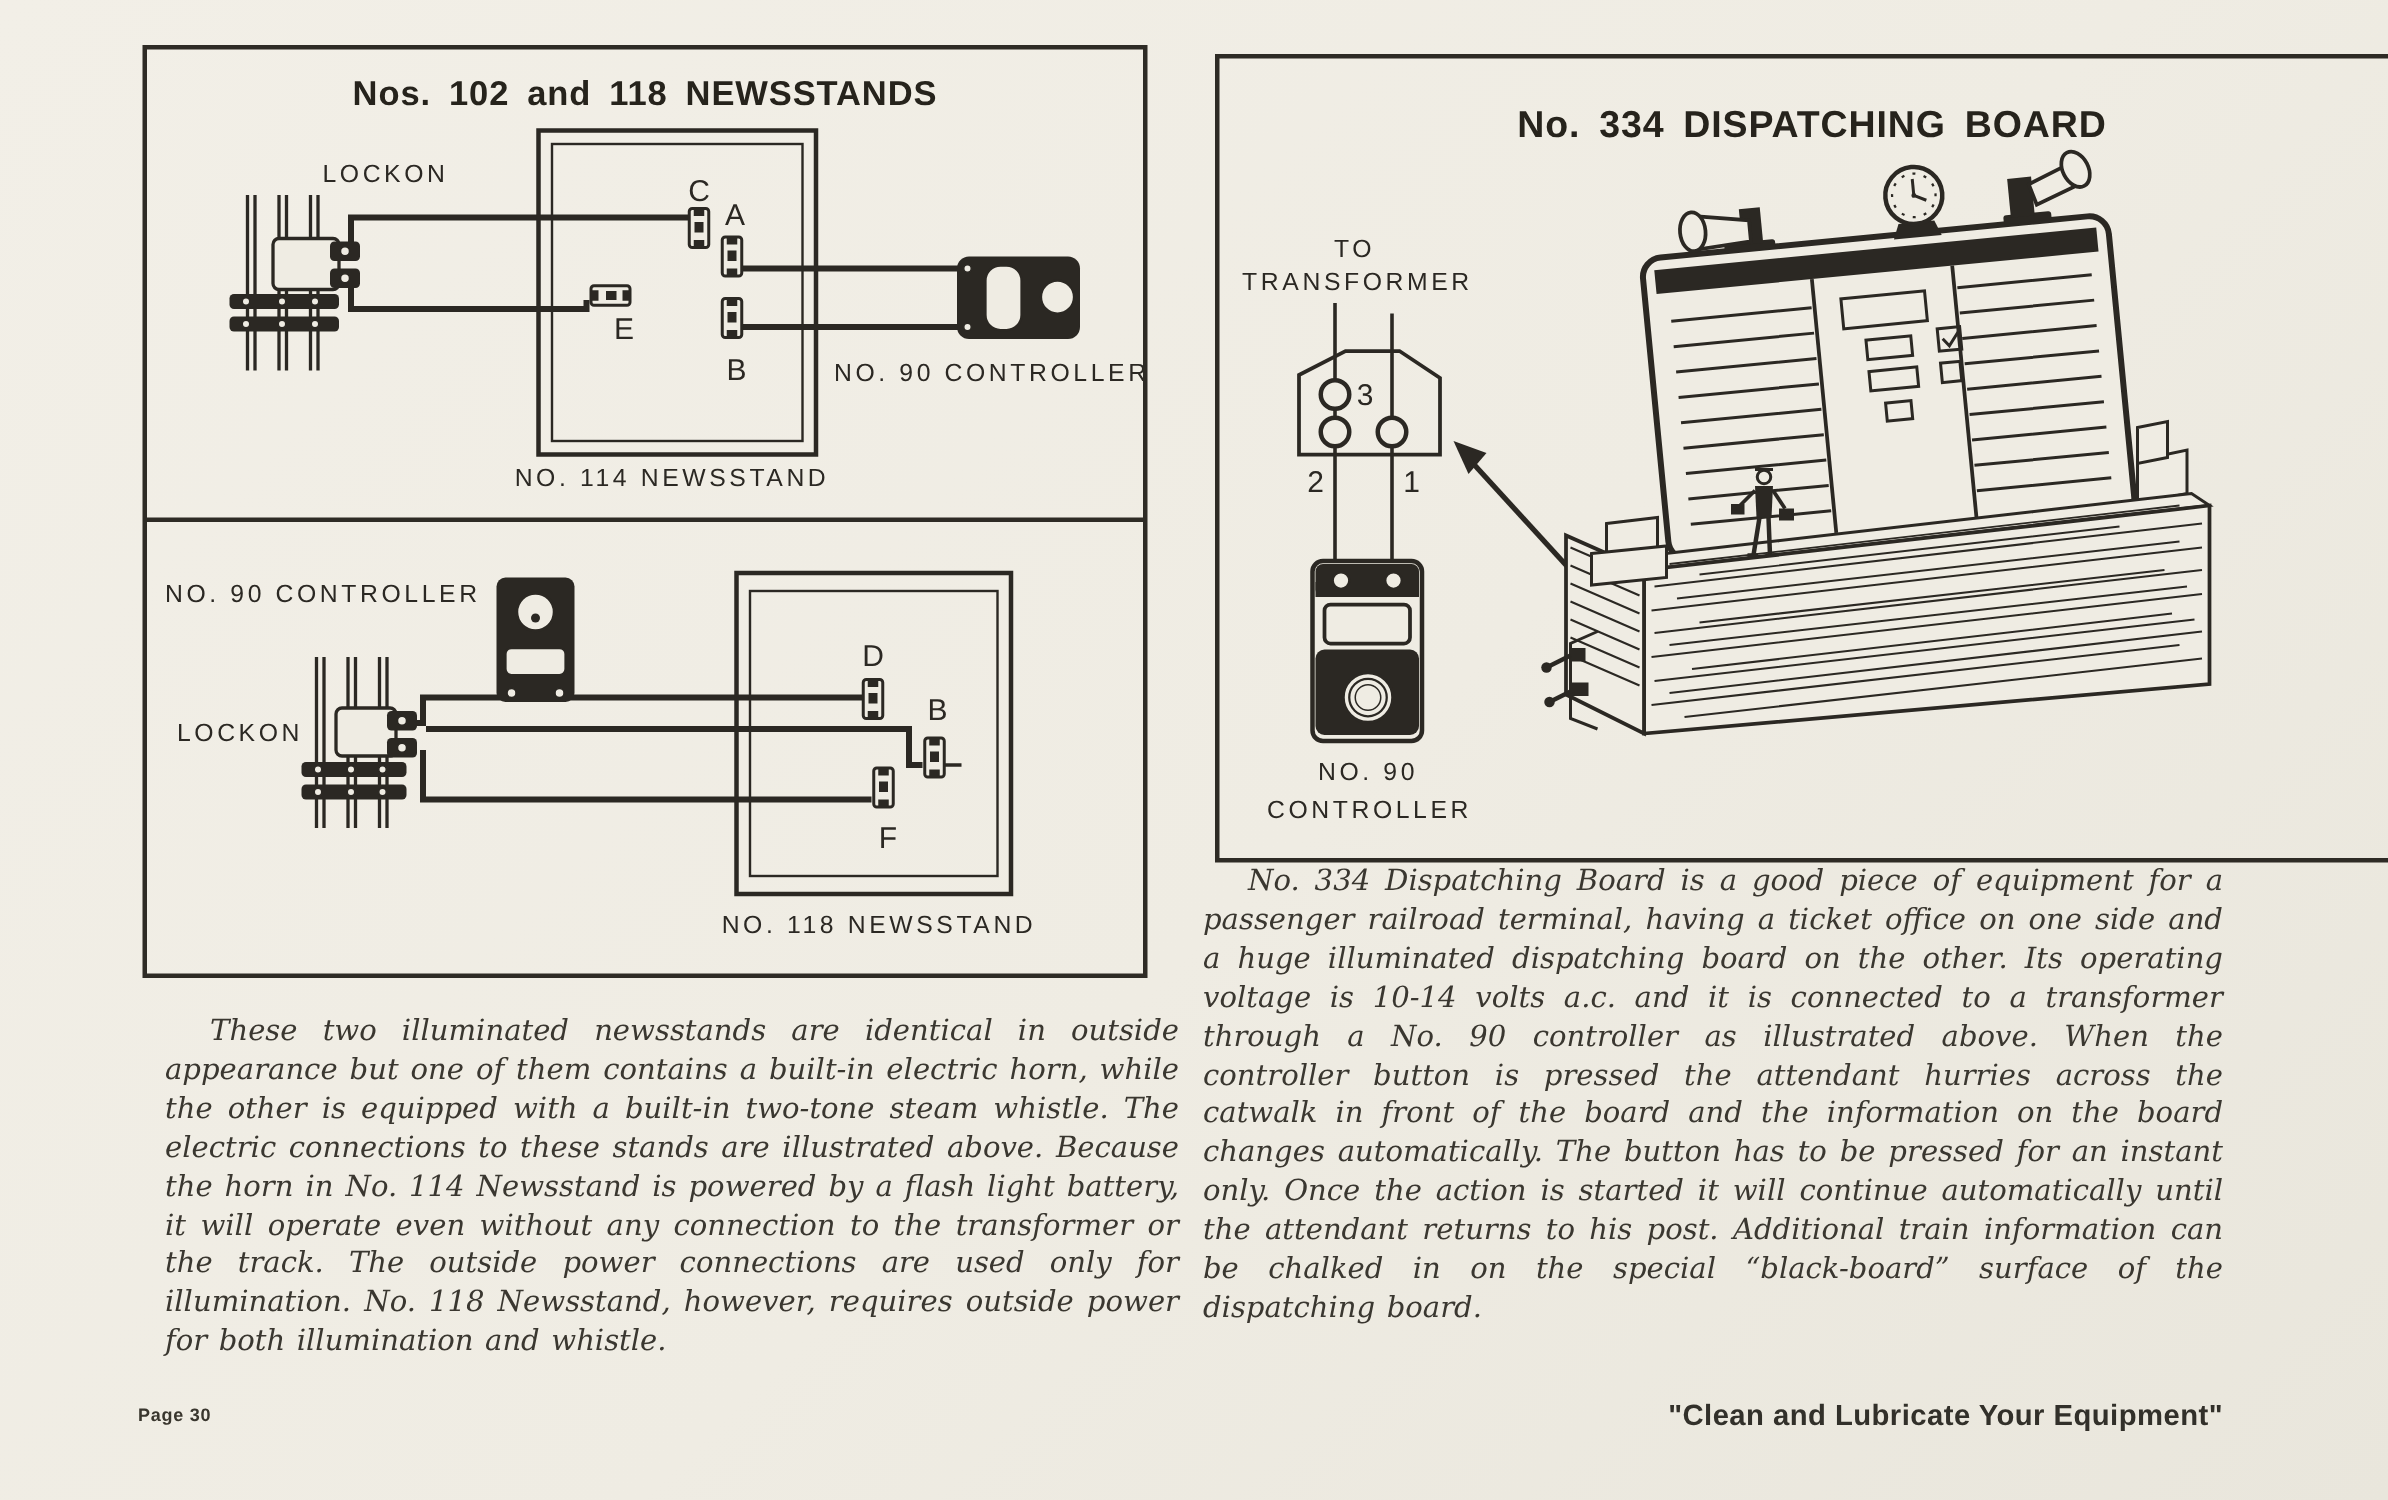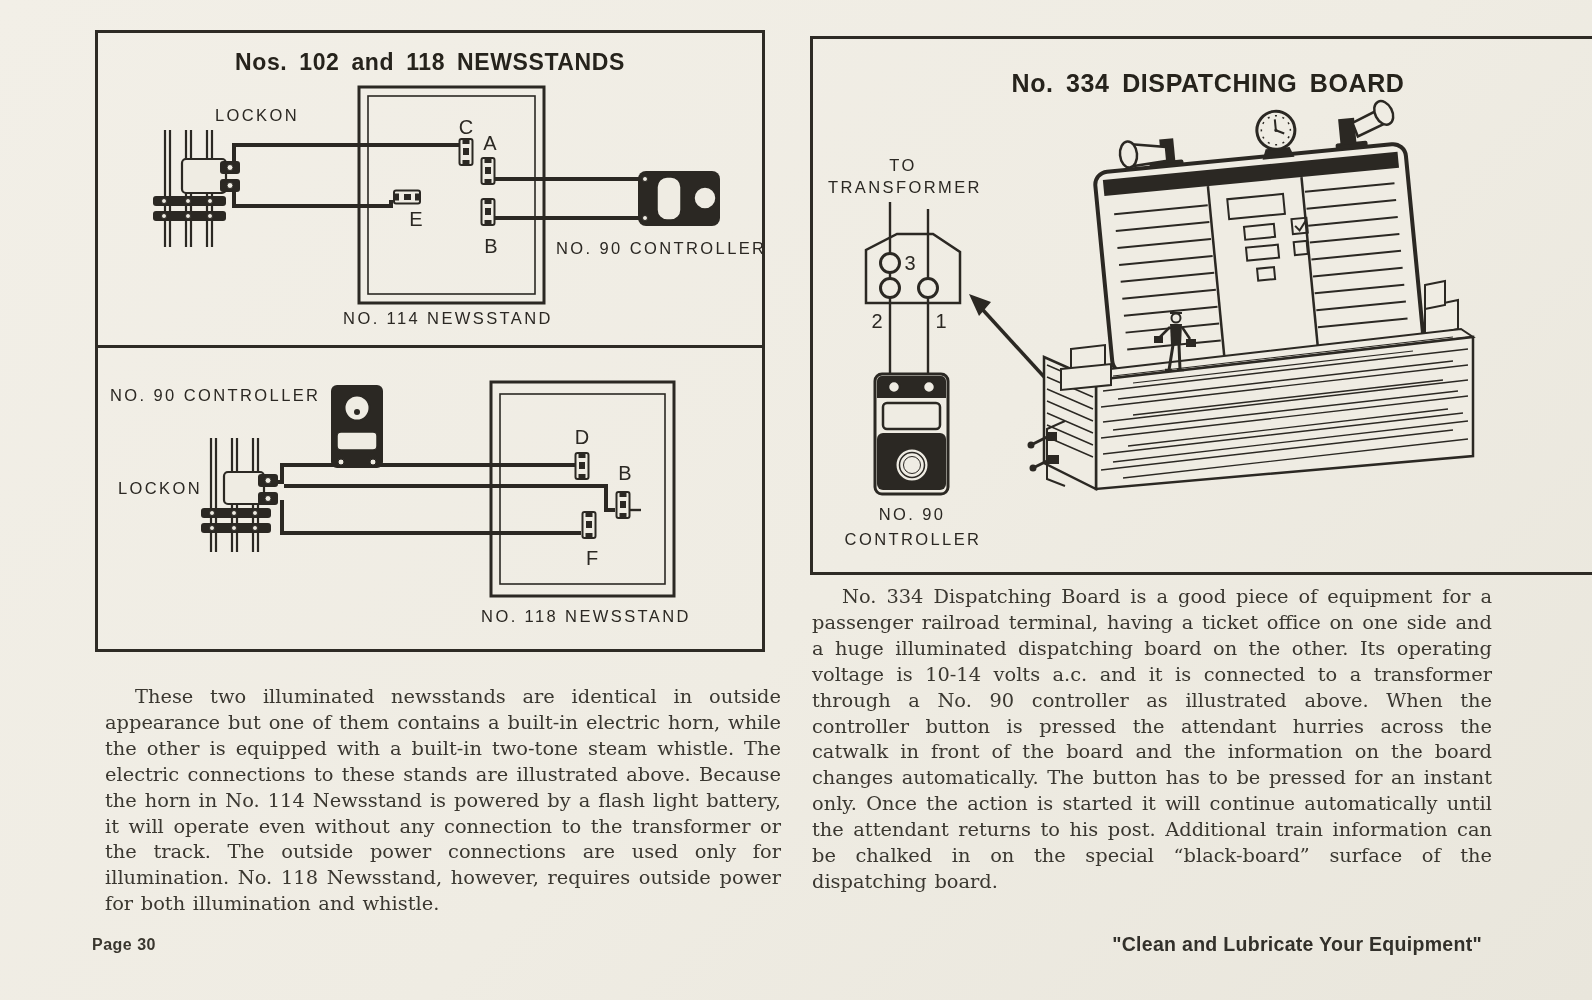--- a/index.html
+++ b/index.html
@@ -22,24 +22,24 @@
   text { font-family:"Liberation Sans", sans-serif; fill:#2b2823; }
   .dlbl  { font-size:16.5px; letter-spacing:2.4px; }
   .dterm { font-size:20px; }
   .wire  { fill:none; stroke:#2b2823; stroke-width:4; }
   .wire2 { fill:none; stroke:#2b2823; stroke-width:2.4; }
   .oln   { fill:none; stroke:#2b2823; }
   .pf    { fill:#efece3; stroke:#2b2823; }
   .if    { fill:#2b2823; stroke:none; }
   .body-text { position:absolute; color:#3a3730; font-family:"DejaVu Serif", serif;
                font-size:19.4px; line-height:25.9px; text-align:justify;
-               text-indent:30px; word-spacing:1.5px; margin:12px; }
-  #para-left  { left:93px;  top:672px; width:676px; }
+               text-indent:30px; word-spacing:1.5px; margin:2px;font-style:italic; }
+  #para-left  { left:108px;  top:672px; width:676px; }
   #para-right { left:800px; top:572px; width:680px; }
-  .footer-page  { position:absolute; left:92px; top:936px; font-size:16px; font-weight:700;
+  .footer-page  { position:absolute; left:92px; top:936px; font-size:12px; font-weight:700;
                   color:#39362e; letter-spacing:0.5px; }
   .footer-quote { position:absolute; left:810px; top:933px; width:672px; text-align:right;
                   font-size:19.5px; font-weight:700; color:#32302a; letter-spacing:0.3px; }
 </style>
 </head>
 <body>
 
 <div class="page">
 
   <div class="panel" id="panel-left">

